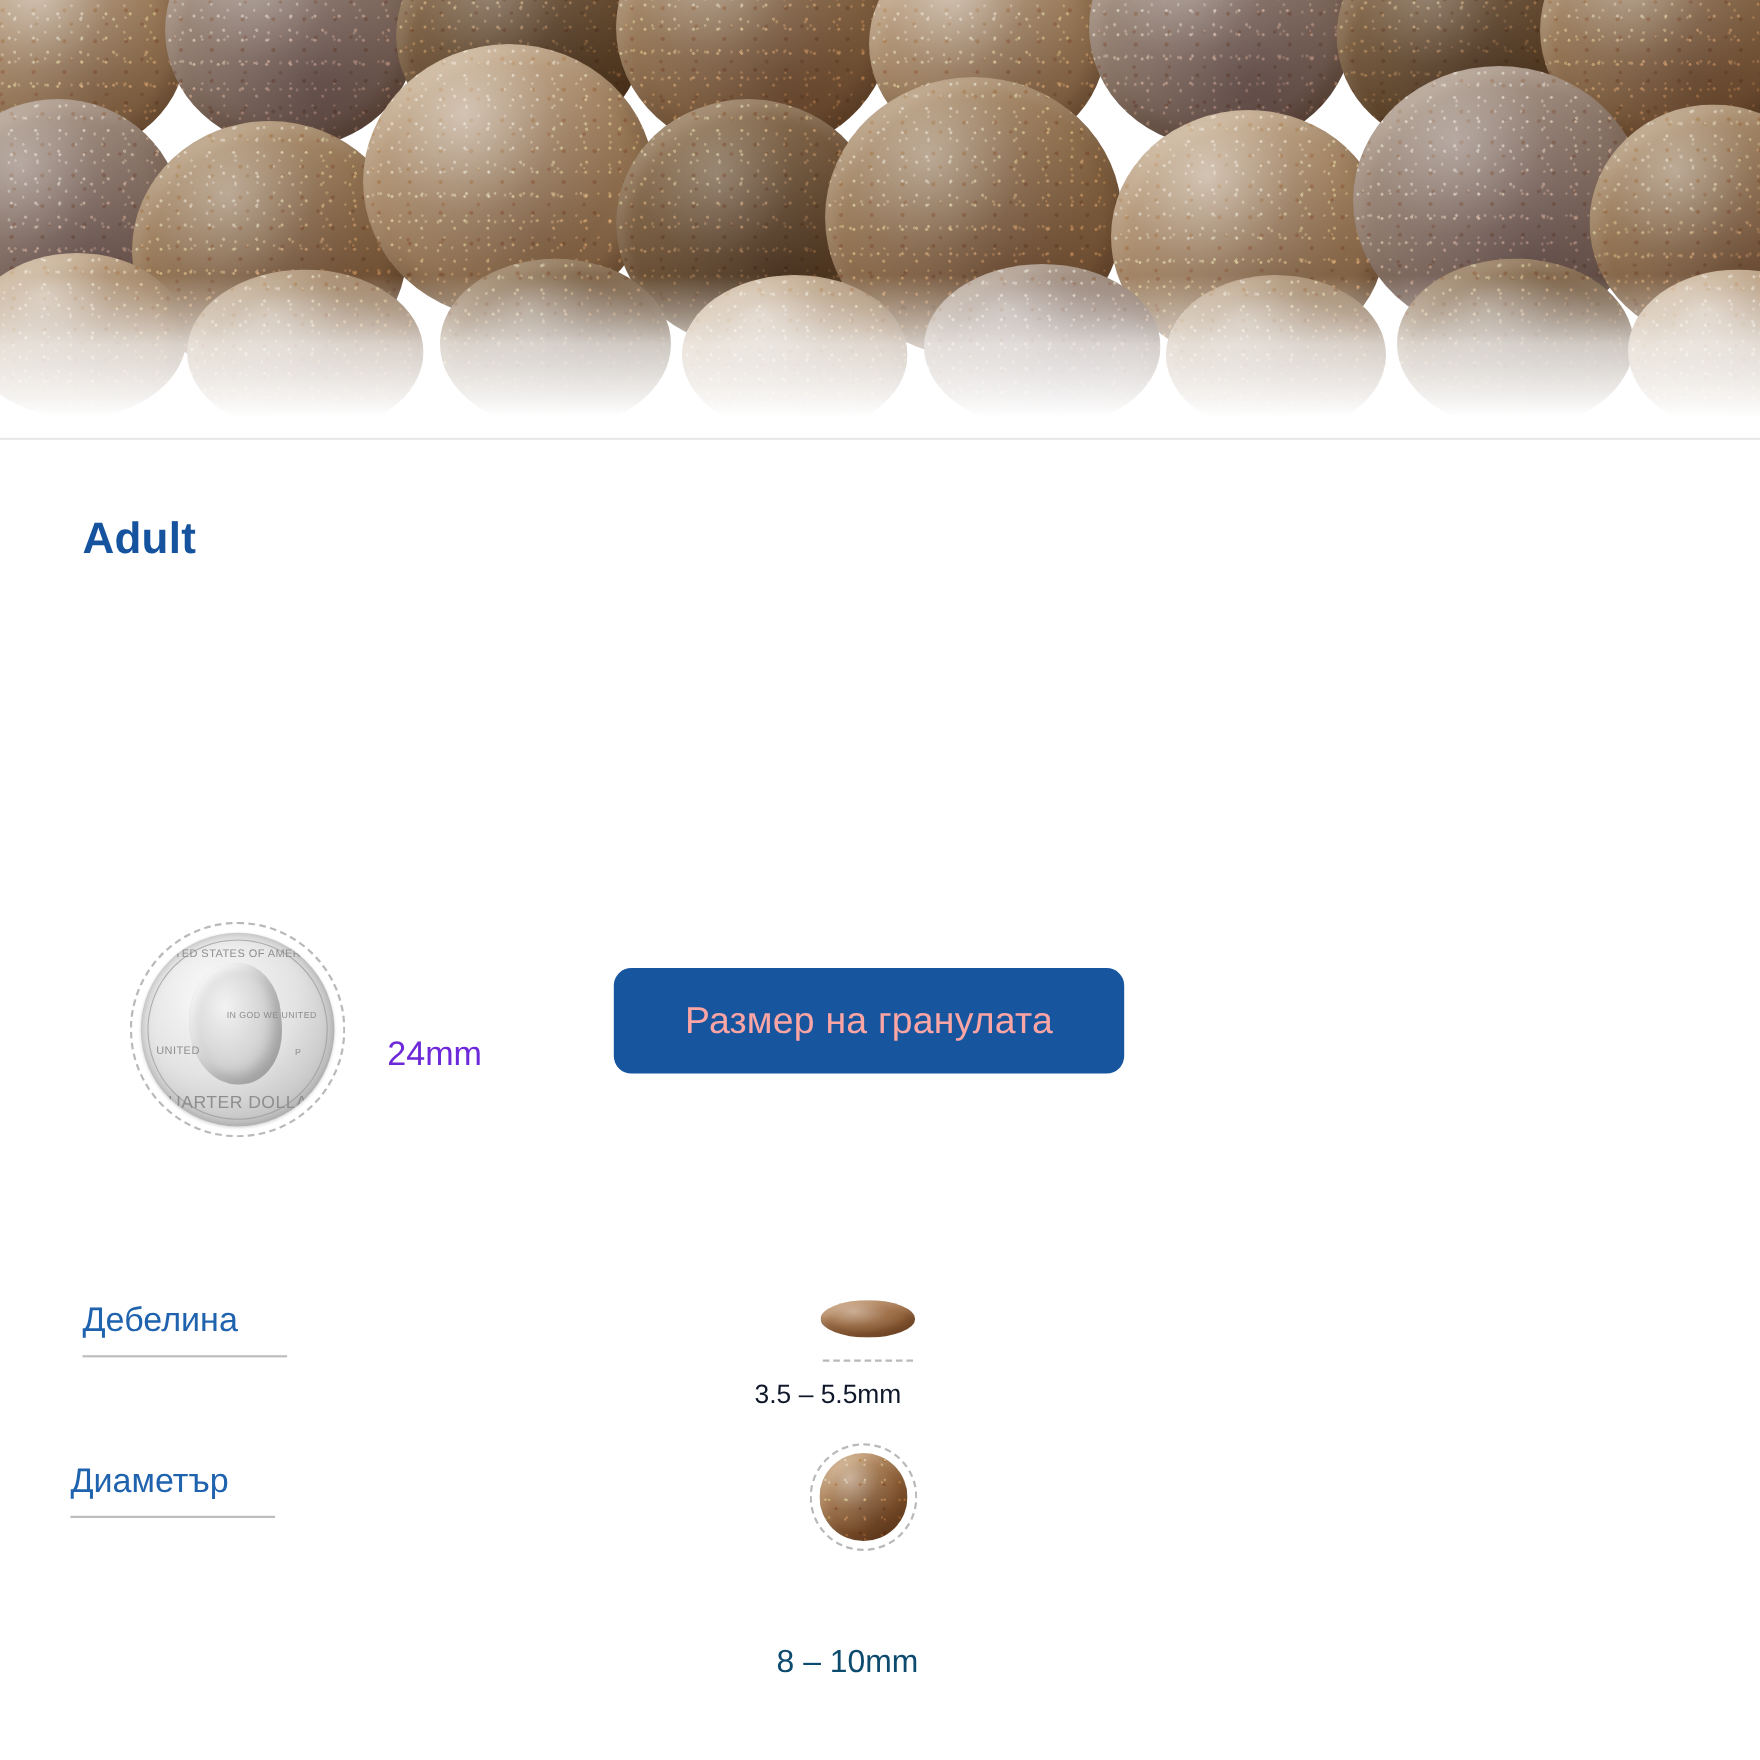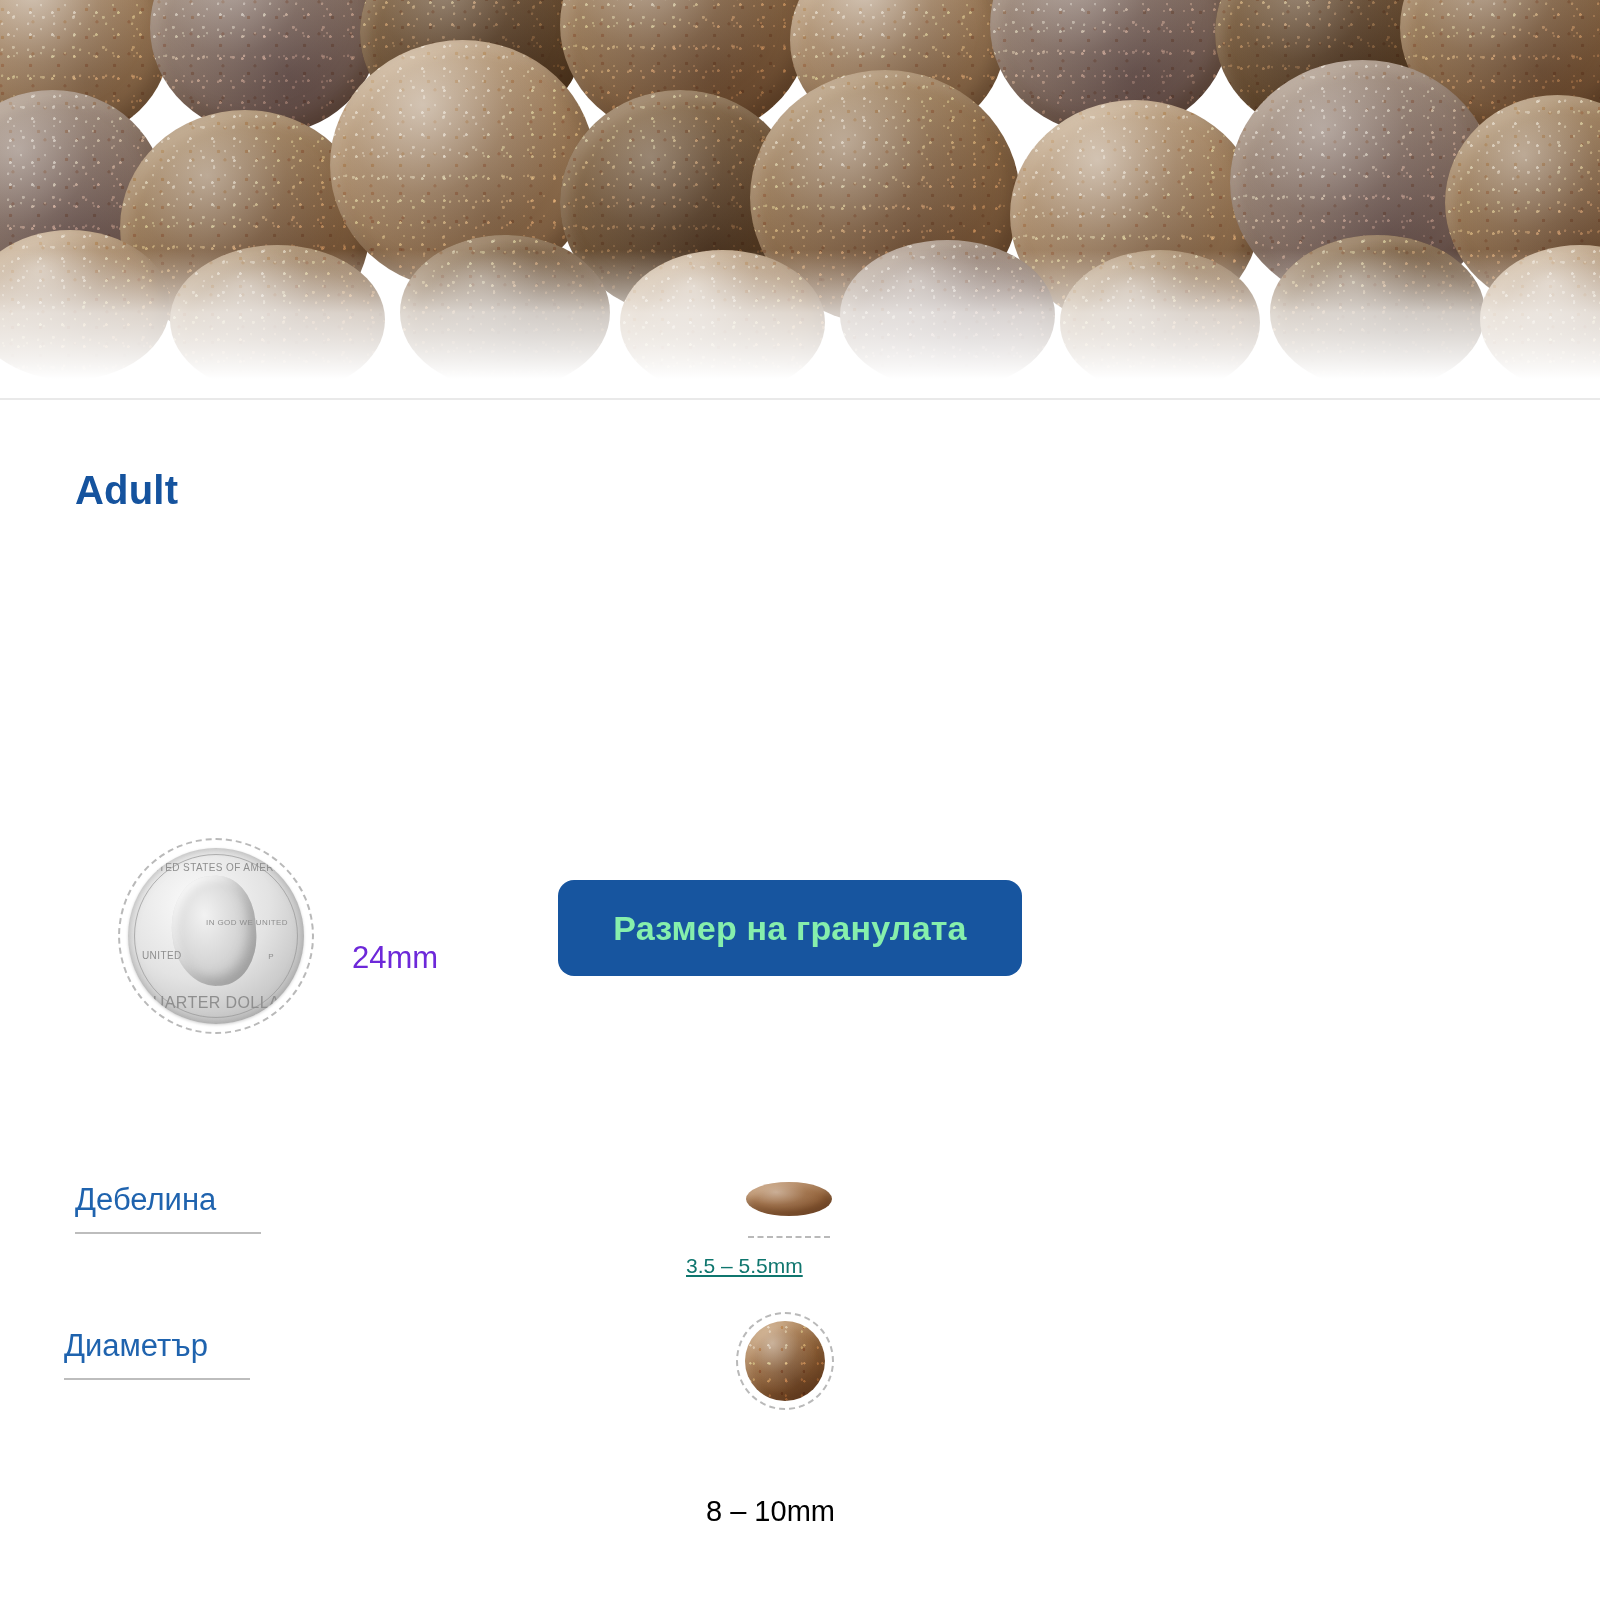--- a/index.html
+++ b/index.html
@@ -199,23 +199,23 @@
     position: absolute;
     left: 558px;
     top: 880px;
     width: 464px;
     height: 96px;
     background: #17559f;
     border-radius: 16px;
     display: flex;
     align-items: center;
     justify-content: center;
-    color: #86efac;
+    color: #fca5a5;
     font-size: 34px;
-    font-weight: bold;
+    font-weight: normal;
     letter-spacing: 0.2px;
   }
 
   
   .measure-label {
     position: absolute;
     font-size: 31px;
     color: #1f63ae;
     padding-bottom: 14px;
     border-bottom: 2px solid #bdbdbd;
@@ -242,23 +242,22 @@
     left: 748px;
     top: 1236px;
     width: 82px;
     height: 0;
     border-top: 2px dashed #b9b9b9;
   }
   .thickness-value {
     position: absolute;
     left: 686px;
     top: 1254px;
-    font-size: 21px;
-    color: #0f766e;
-    text-decoration: underline;
+    font-size: 24px;
+    color: #0f172a;
   }
 
   .kibble-top-wrap {
     position: absolute;
     left: 736px;
     top: 1312px;
     width: 98px;
     height: 98px;
   }
   .kibble-top-dash {
@@ -291,21 +290,21 @@
       radial-gradient(circle at 68% 30%, rgba(90,50,24,0.4) 0 1.2px, transparent 1.6px),
       radial-gradient(circle at 55% 66%, rgba(255,250,240,0.4) 0 1px, transparent 1.4px);
     background-size: 18px 18px, 22px 22px, 16px 16px;
     mix-blend-mode: overlay;
   }
   .diameter-value {
     position: absolute;
     left: 706px;
     top: 1495px;
     font-size: 29px;
-    color: #000000;
+    color: #0c4a6e;
   }
 </style>
 </head>
 <body>
 
 <div class="photo-band">
   <div class="kibble-field">
 
     <div class="kibble light" style="left:-40px;  top:-60px;  width:210px; height:200px;"></div>
     <div class="kibble purple" style="left:150px; top:-80px;  width:230px; height:215px;"></div>

